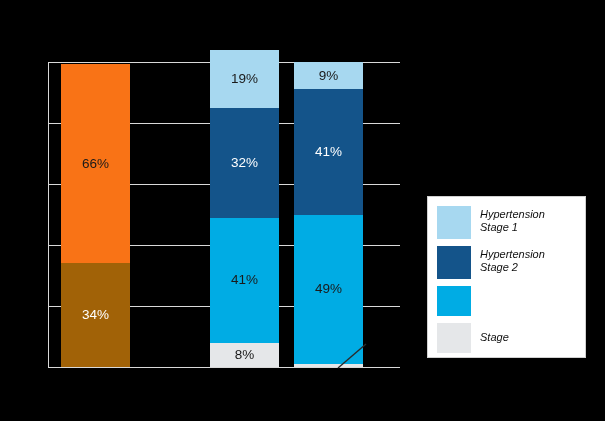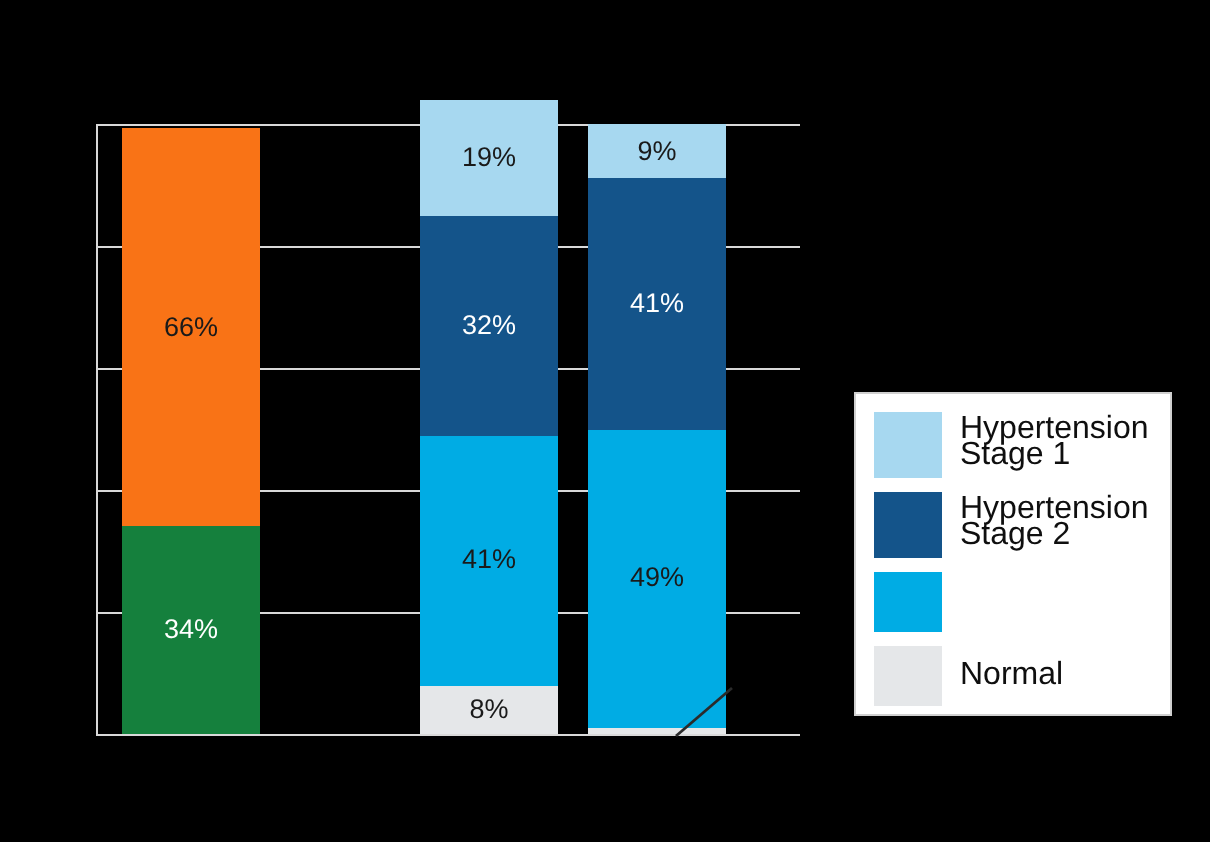--- a/index.html
+++ b/index.html
@@ -88,45 +88,46 @@
   }
   .legend-row:last-child { margin-bottom: 0; }
   .legend-swatch {
     width: 34px;
     height: 30px;
     flex: 0 0 34px;
     margin-right: 9px;
   }
   .legend-swatch.tall { height: 33px; }
   .legend-text {
-    font-size: 16px;
+    font-size: 11px;
     line-height: 13px;
     color: #0f0f0f;
     padding-top: 2px;
     white-space: pre-line;
+    font-style: italic;
   }
 </style>
 </head>
 <body>
 
 <div id="root">
 
   <div id="plot">
     <div class="gridline" style="top:0px;"></div>
     <div class="gridline" style="top:61px;"></div>
     <div class="gridline" style="top:122px;"></div>
     <div class="gridline" style="top:183px;"></div>
     <div class="gridline" style="top:244px;"></div>
     <div class="gridline" style="top:305px;"></div>
 
     <div class="bar" style="left:13px;">
       <div class="seg" style="height:199px;background:#f97316;margin-top:36px;">
         <span class="seg-label" style="color:#1a1a1a;">66%</span>
       </div>
-      <div class="seg" style="height:103.7px;background:#15803d;">
+      <div class="seg" style="height:103.7px;background:#a16207;">
         <span class="seg-label" style="color:#ffffff;">34%</span>
       </div>
     </div>
 
     <div class="bar" style="left:130px;padding-left:32px;">
       <div class="seg" style="height:57.95px;background:#a7d8f0;">
         <span class="seg-label" style="color:#1a1a1a;">19%</span>
       </div>
       <div class="seg" style="height:110px;background:#14548a;">
         <span class="seg-label" style="color:#ffffff;">32%</span>
@@ -170,17 +171,17 @@
     <div class="legend-row">
       <span class="legend-swatch tall" style="background:#14548a;"></span>
       <span class="legend-text">Hypertension
 Stage 2</span>
     </div>
     <div class="legend-row">
       <span class="legend-swatch" style="background:#00ace4;"></span>
     </div>
     <div class="legend-row">
       <span class="legend-swatch" style="background:#e5e7e9;"></span>
-      <span class="legend-text" style="padding-top:8px;">Normal</span>
+      <span class="legend-text" style="padding-top:8px;">Stage</span>
     </div>
   </div>
 
 </div>
 
 </body></html>

